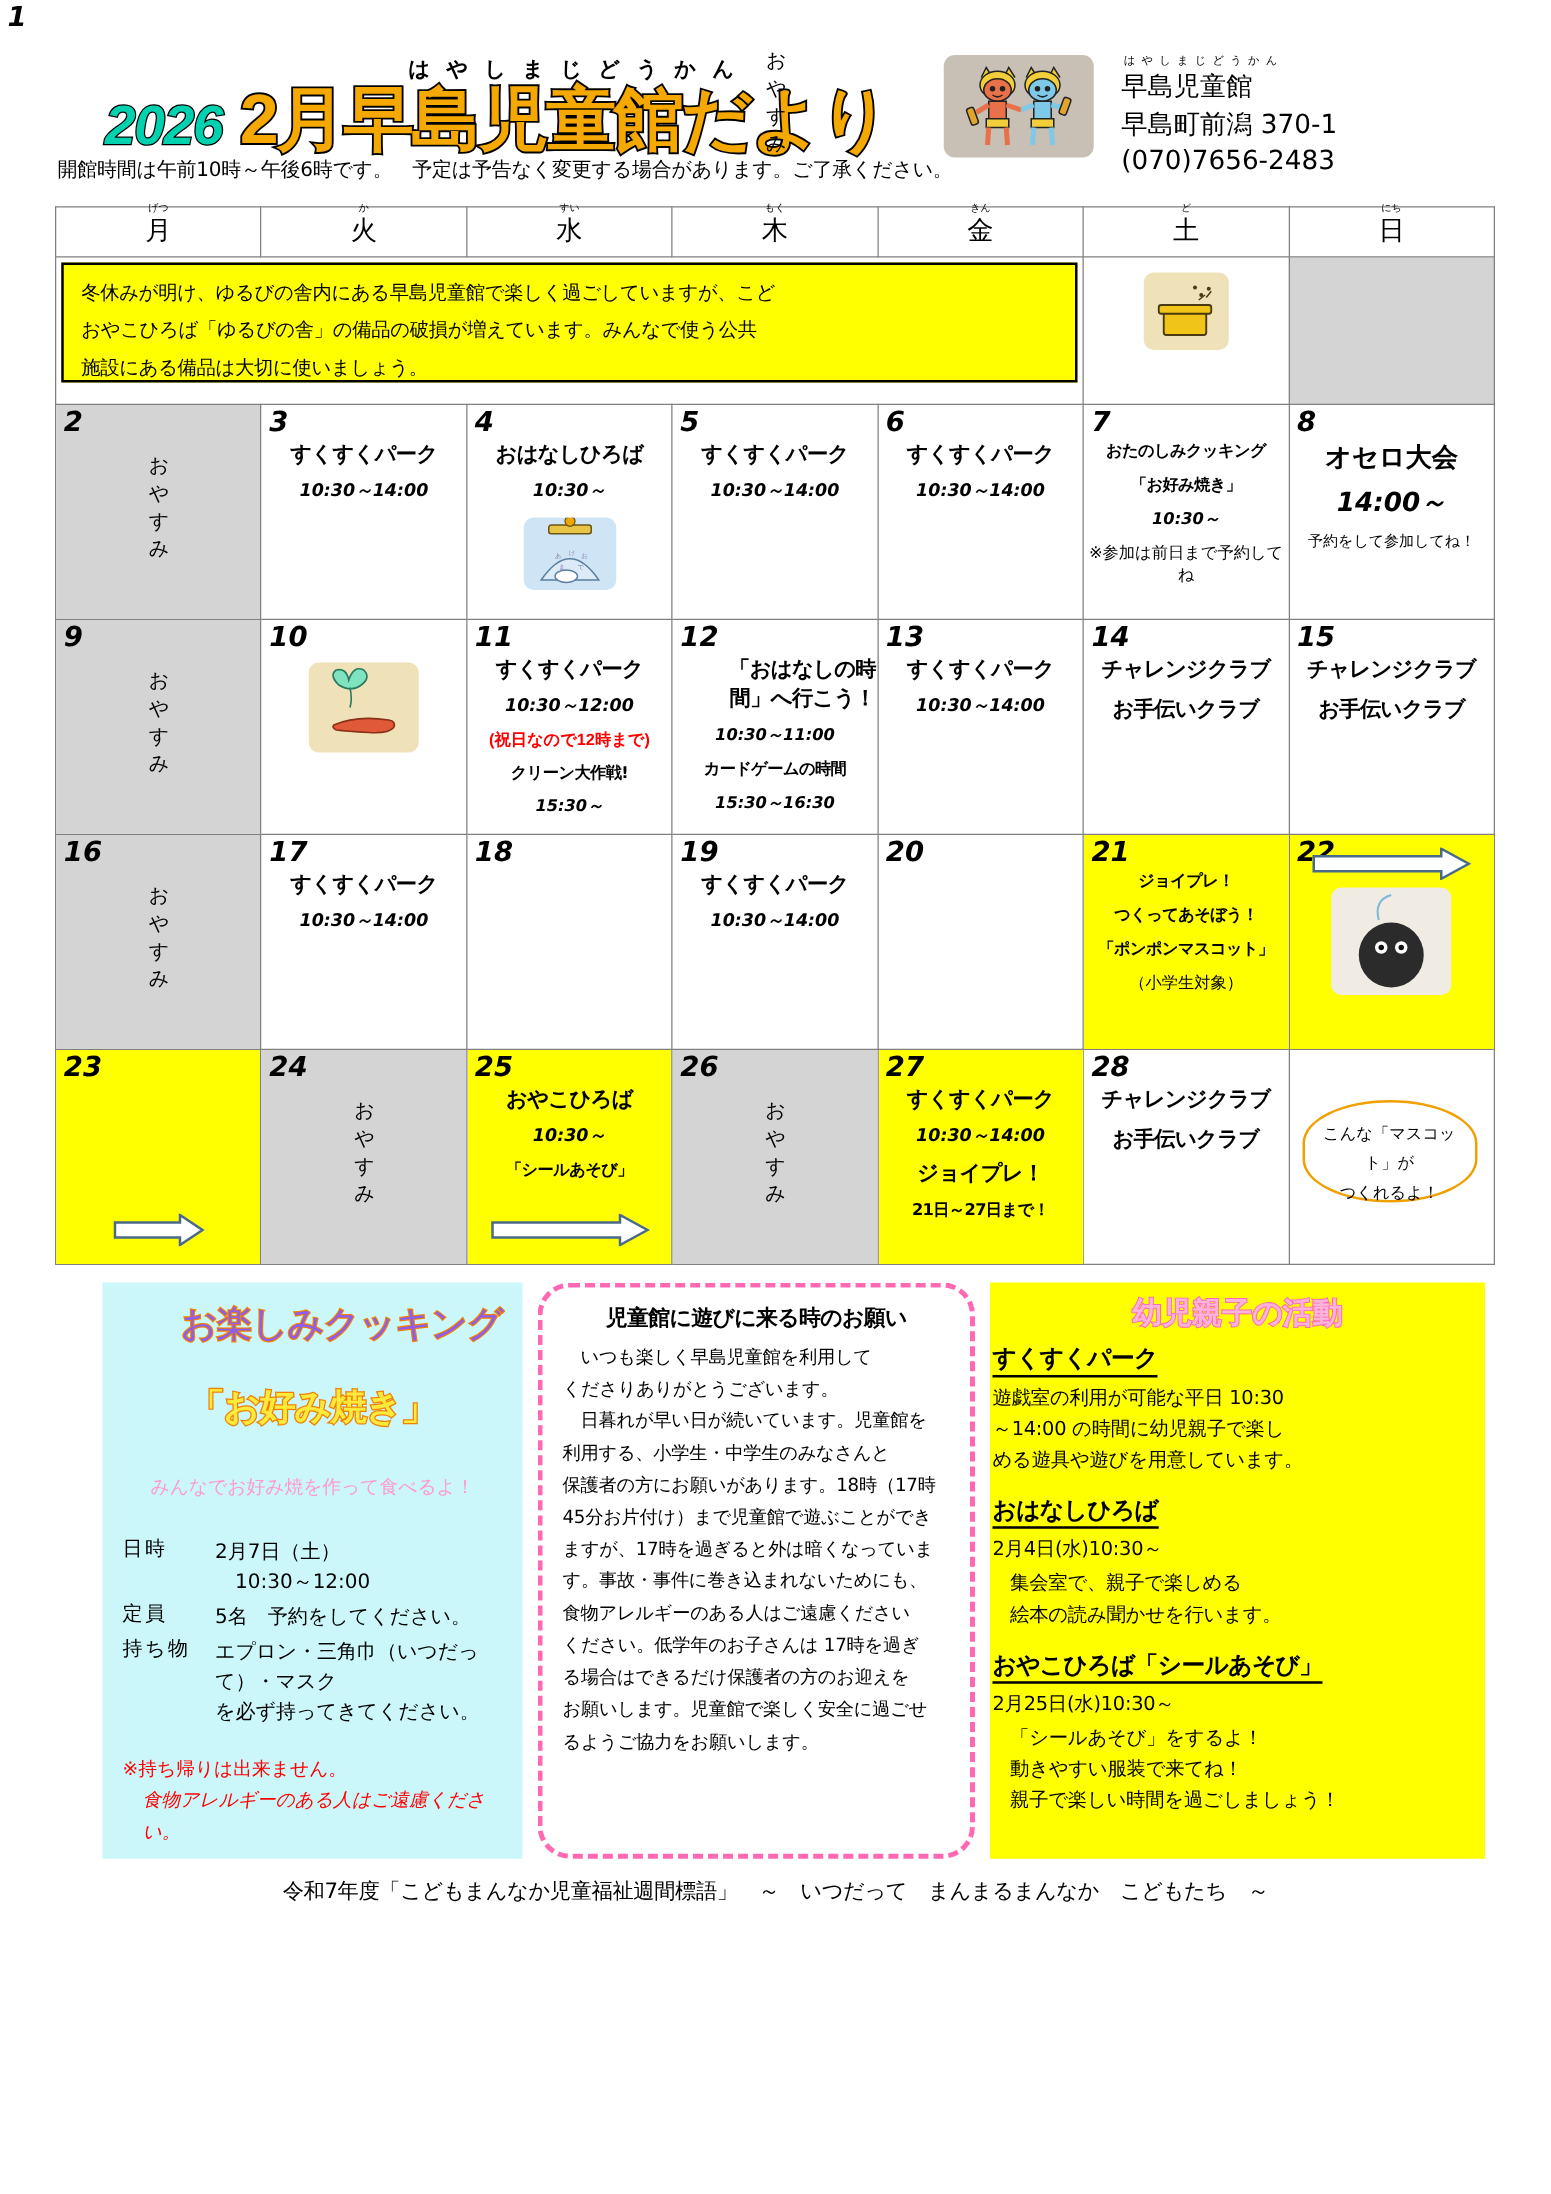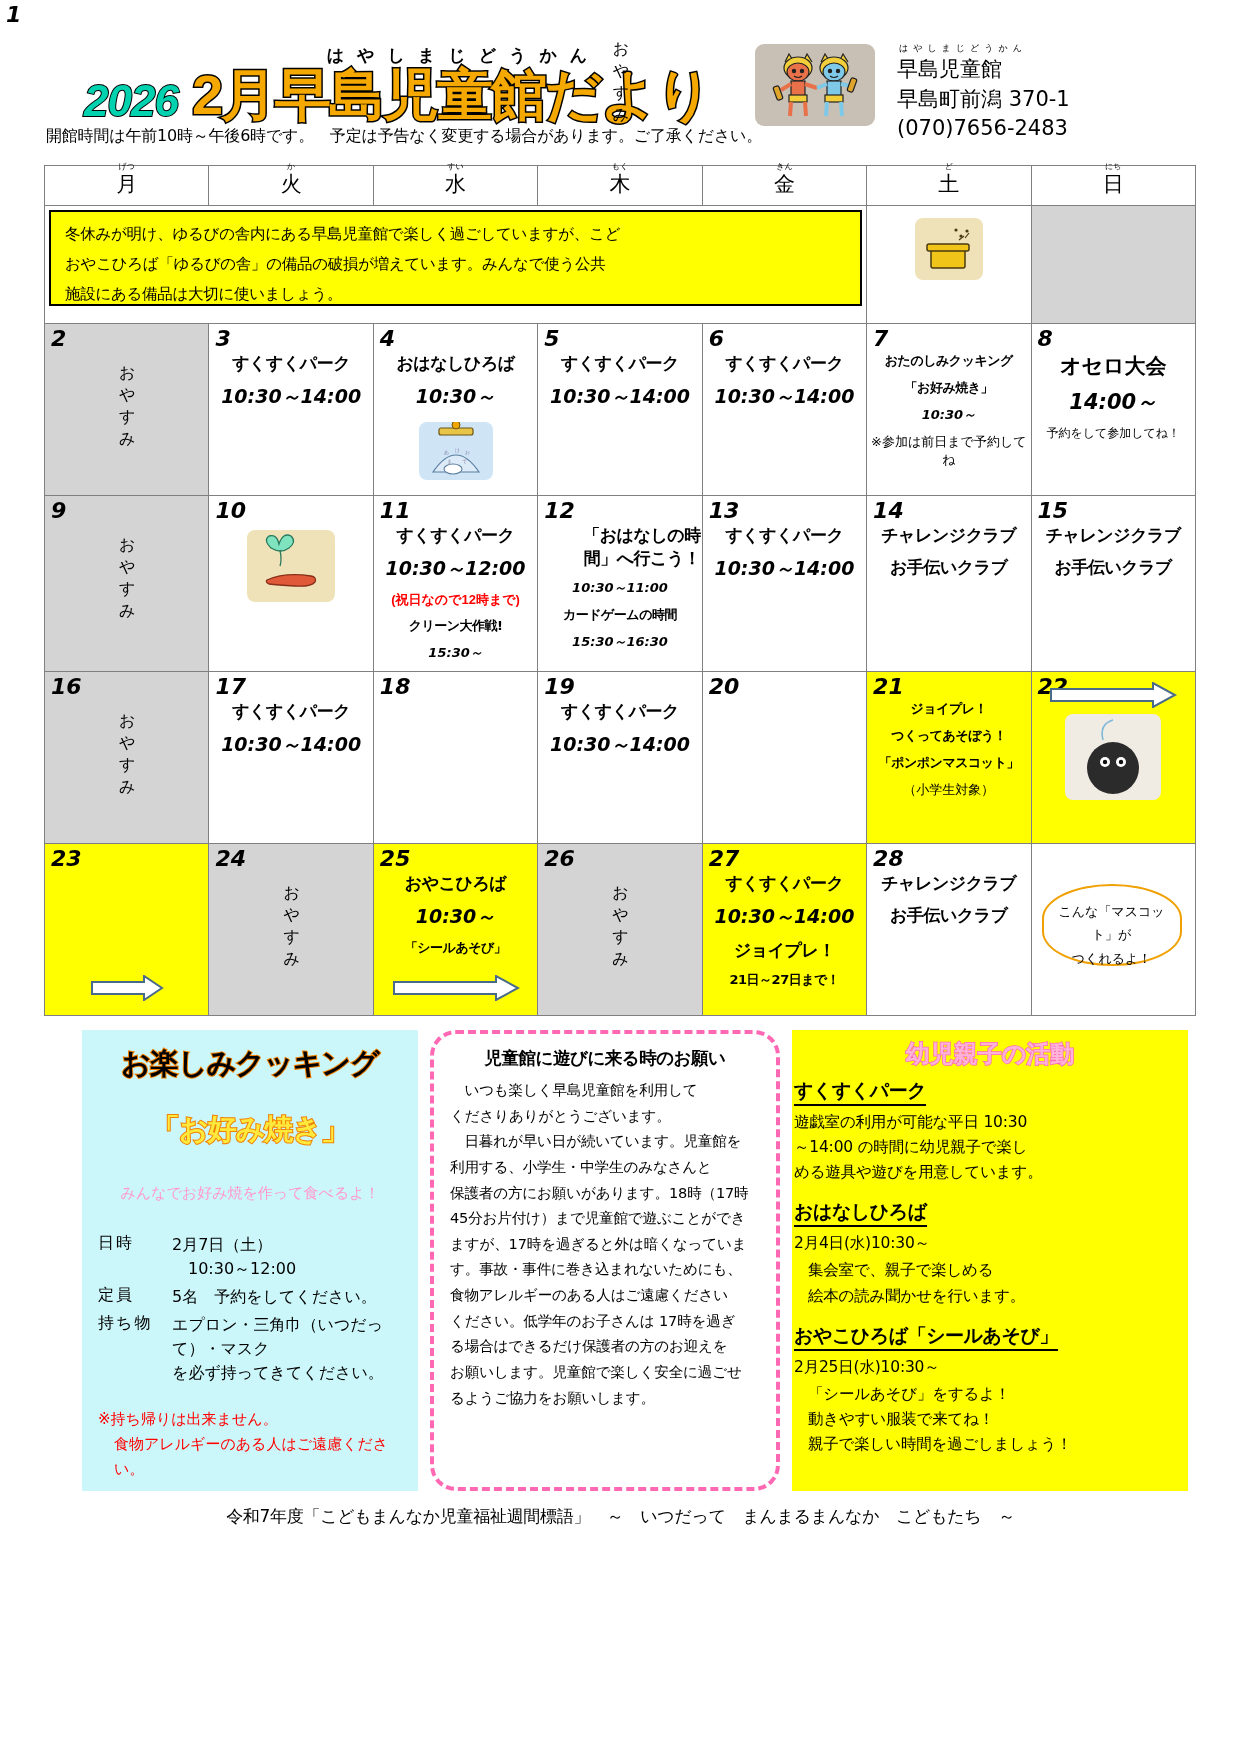--- a/index.html
+++ b/index.html
@@ -88,21 +88,21 @@
     position: absolute; top: 2px; left: 6px; font-family: "DejaVu Sans", sans-serif;
   }
   .ev { text-align: center; padding-top: 28px; }
   .ev .t {
     font-size: 17px; font-weight: bold; letter-spacing: -0.5px;
     margin-bottom: 9px; font-family: "DejaVu Sans", sans-serif;
   }
   .ev .t.sm { font-size: 13px; }
   .ev .t.xs { font-size: 17px; font-weight: bold; margin-left: 44px; }
   .ev .time {
-    font-size: 19px; font-weight: bold; font-style: italic;
+    font-size: 14px; font-weight: bold; font-style: italic;
     margin-bottom: 9px; font-family: "DejaVu Sans", sans-serif;
   }
   .ev .time.sm { font-size: 13px; }
   .ev .note { font-size: 12px; margin-bottom: 6px; }
   .ev .red { color: #ff0000; font-size: 13px; font-weight: bold; margin-bottom: 8px; }
   .ev .big { font-size: 21px; font-weight: bold; }
   .ev .tiny { font-size: 13px; }
   .vtext {
     writing-mode: vertical-rl; font-size: 16px;
     position: absolute; top: 30px; left: 50%; transform: translateX(-50%);
@@ -129,40 +129,40 @@
   .notice p:last-child { margin-bottom: 0; }
 
   
   .bottom {
     display: flex; gap: 12px; margin: 14px 0 0 60px; width: 1140px;
   }
   .panel-cook {
     width: 336px; background: #ccf7fa; padding: 14px 16px 10px;
   }
   .cook-title {
-    text-align: center; font-size: 29px; font-weight: bold; color: #000000;
+    text-align: right; font-size: 29px; font-weight: normal; color: #8b5cf6;
     -webkit-text-stroke: 2px #f08000; paint-order: stroke fill;
     letter-spacing: -1px; margin-bottom: 4px;
   }
   .cook-title2 {
     text-align: center; font-size: 29px; font-weight: bold; color: #ffe93d;
     -webkit-text-stroke: 2px #f08000; paint-order: stroke fill;
     letter-spacing: -1px; margin: 26px 0 34px;
   }
   .cook-sub {
     text-align: center; font-size: 15px; color: #ff99cc; margin-bottom: 30px;
     font-family: "DejaVu Sans", sans-serif;
   }
   .cook-row { display: flex; font-size: 16px; margin-bottom: 4px;
     font-family: "DejaVu Sans", sans-serif; }
   .cook-row .lbl { width: 74px; flex: none; letter-spacing: 2px; }
   .cook-row .val { flex: 1; line-height: 1.5; }
   .cook-warn { font-size: 15px; color: #ff0000; margin-top: 22px; line-height: 1.65;
     font-family: "DejaVu Sans", sans-serif; }
-  .cook-warn div:last-child { margin-left: 16px; }
+  .cook-warn div:last-child { margin-left: 16px; font-style: italic; }
 
   .panel-req {
     width: 350px; border: 4px dashed #ff69b4; border-radius: 26px;
     padding: 12px 16px; background: #fff;
   }
   .req-title {
     text-align: center; font-size: 17.5px; font-weight: bold; margin-bottom: 8px;
     font-family: "DejaVu Sans", sans-serif; letter-spacing: -0.5px;
   }
   .req-body p {

